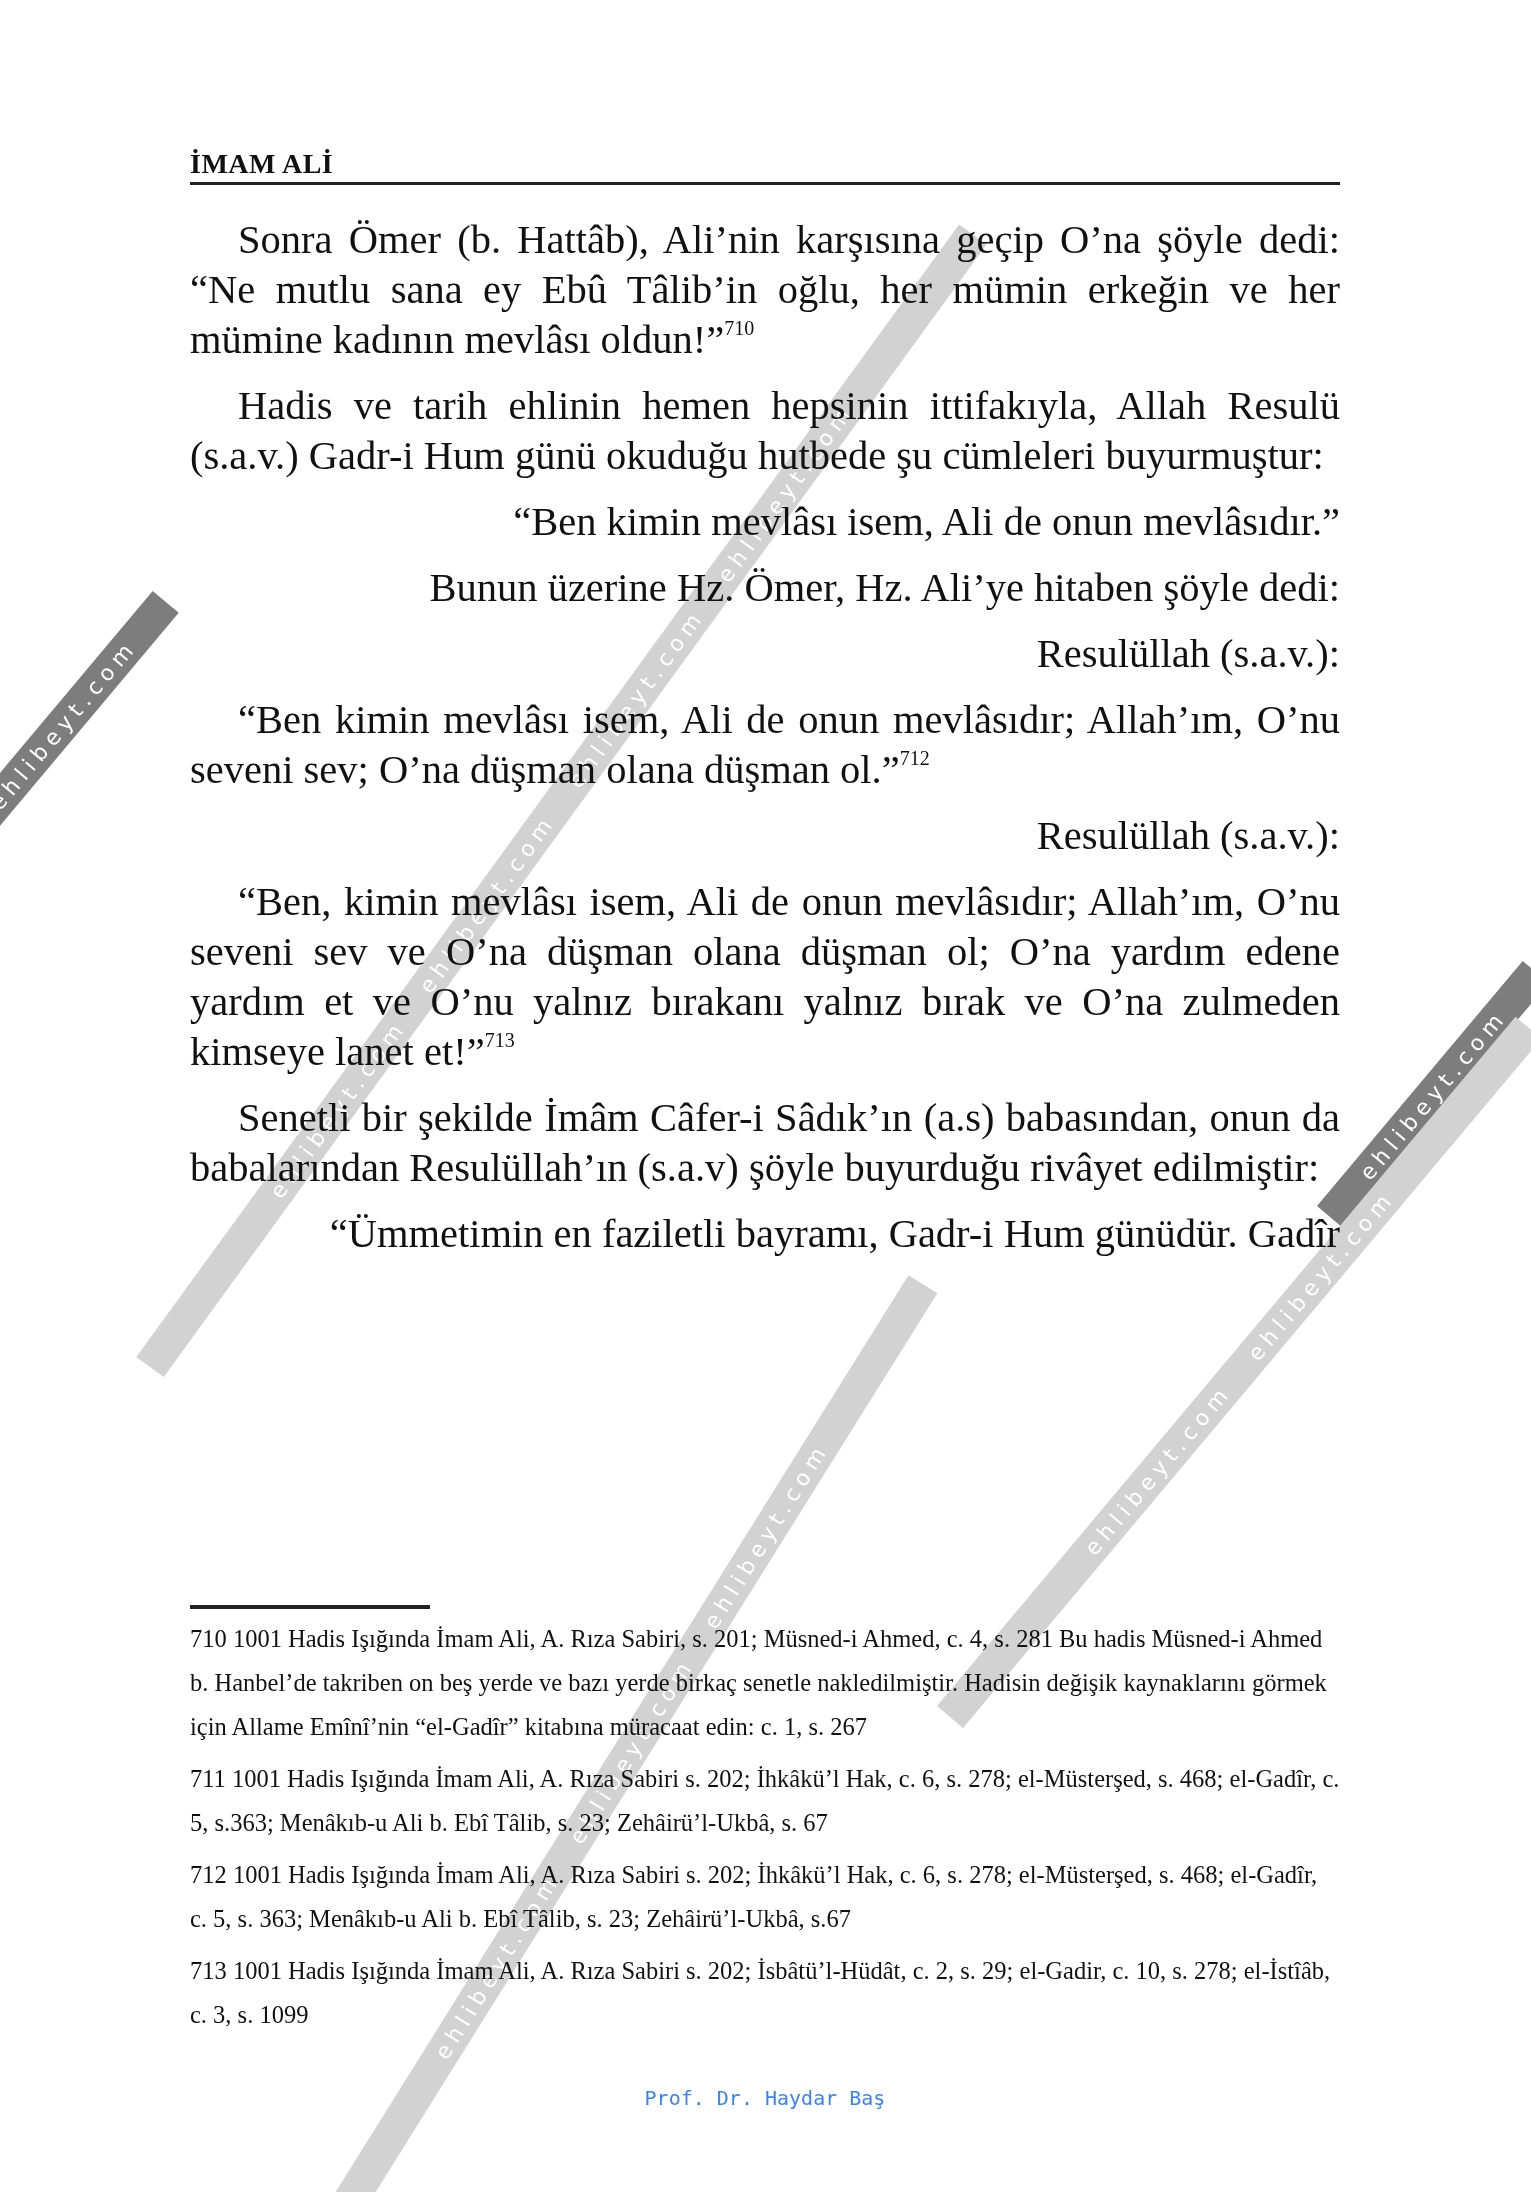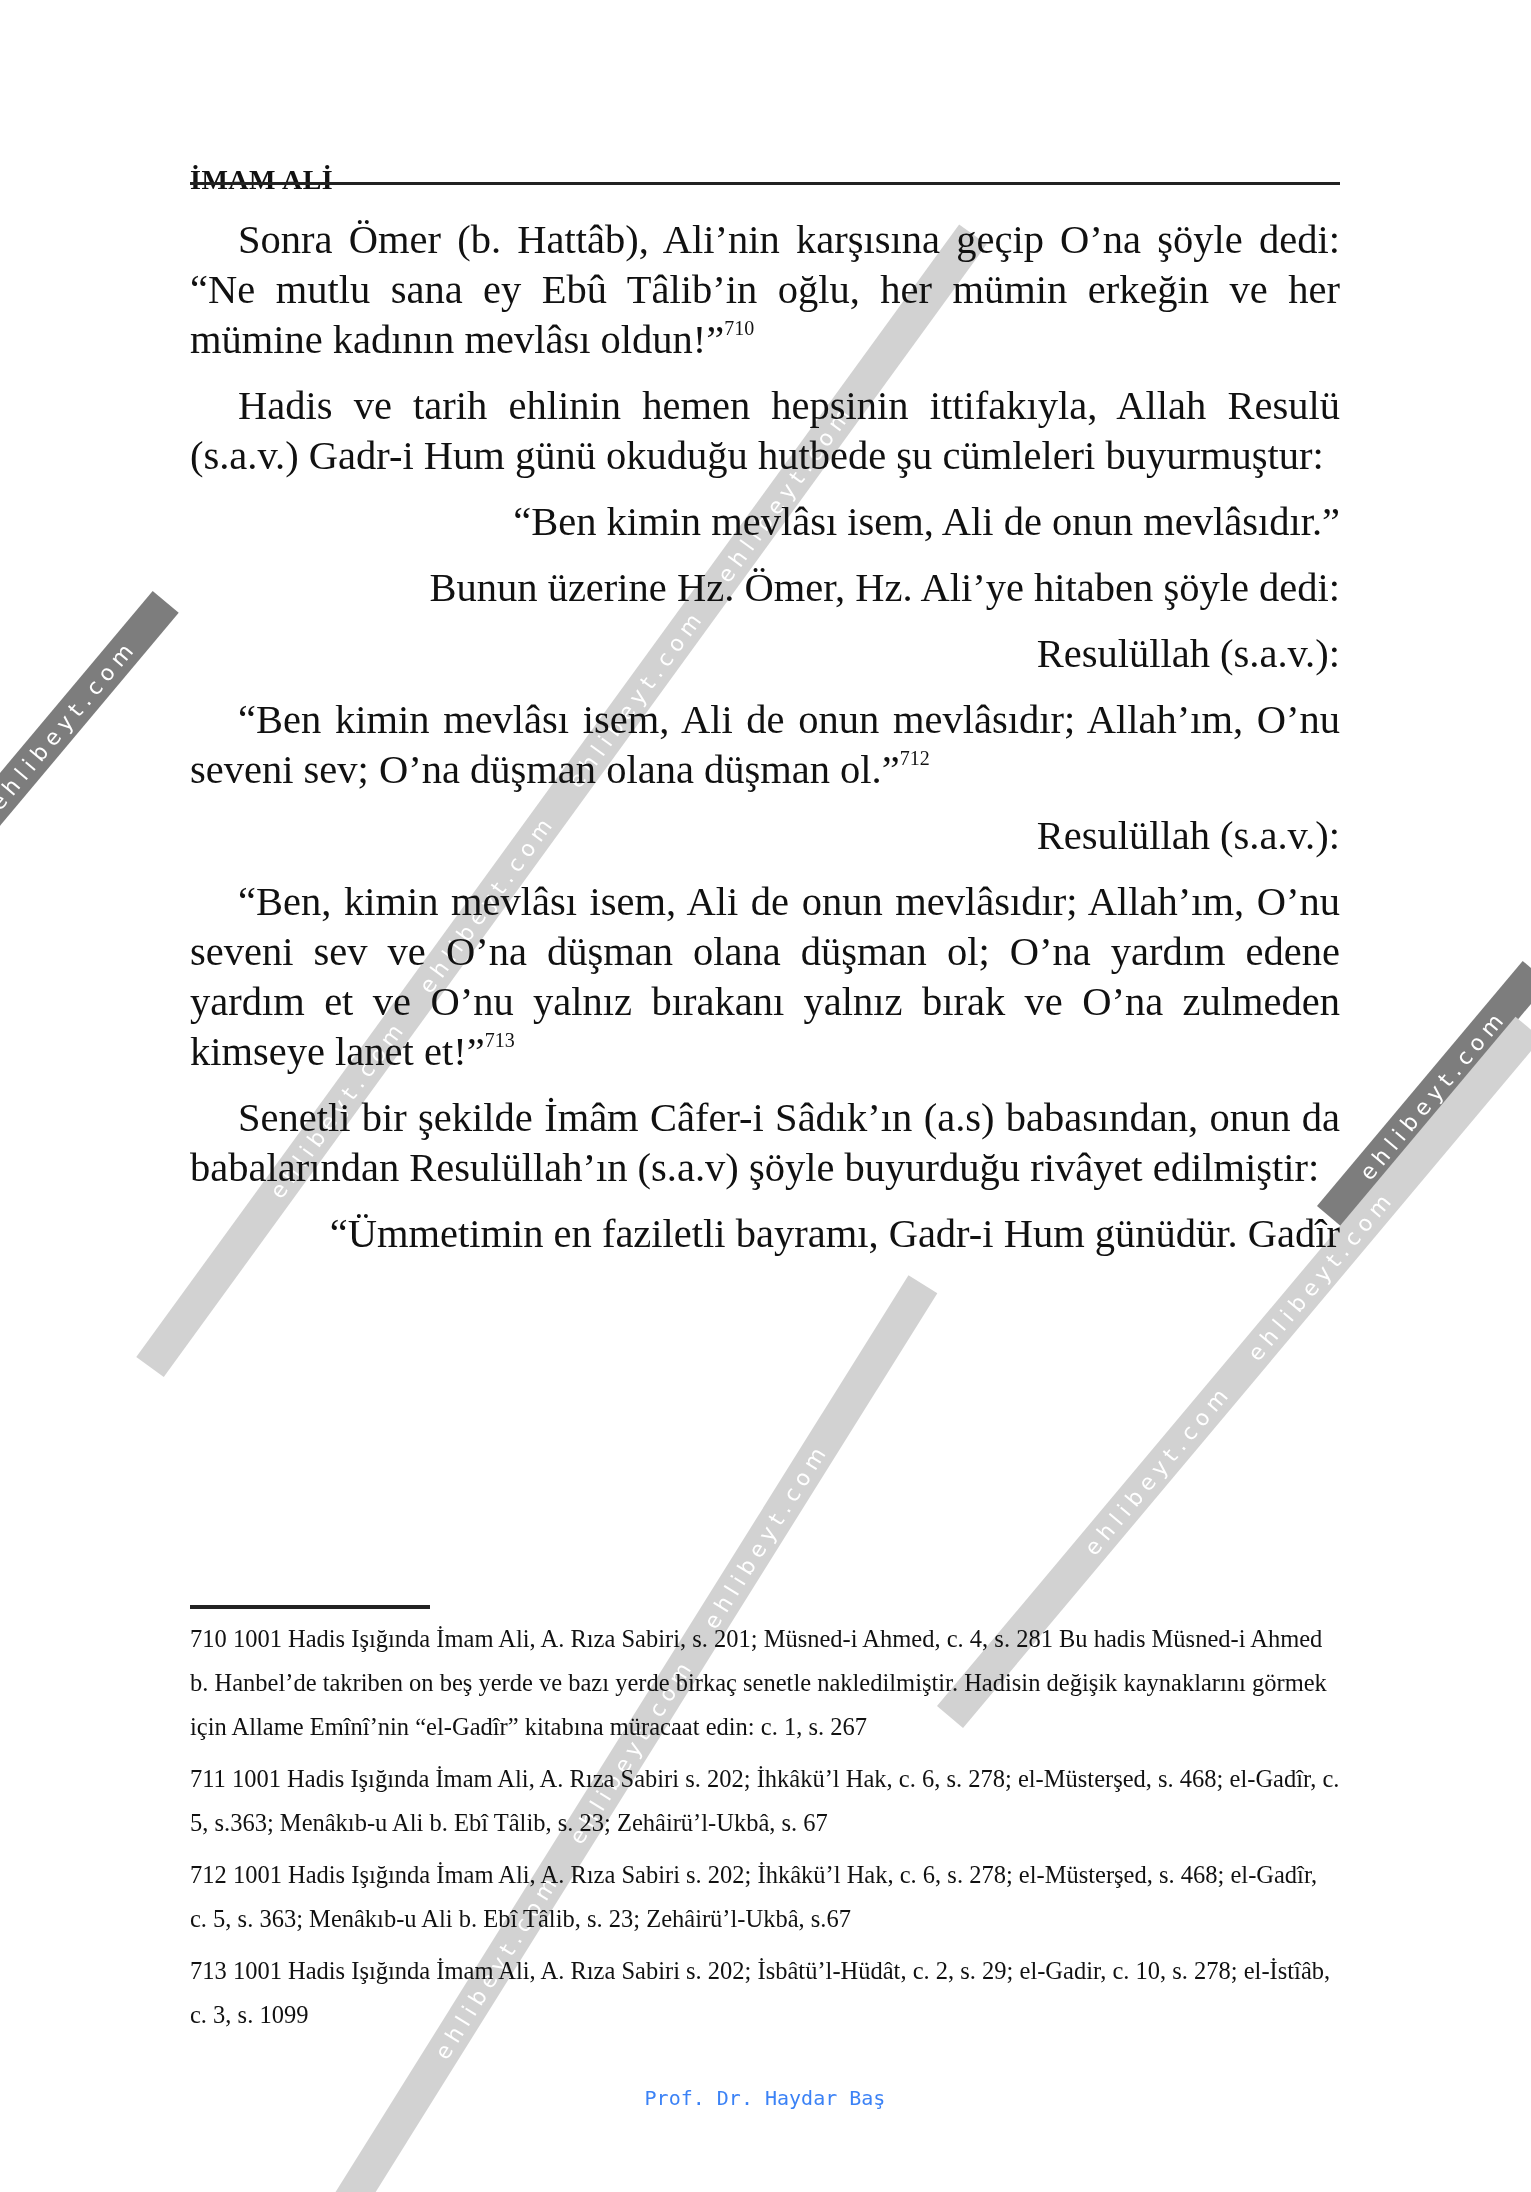--- a/index.html
+++ b/index.html
@@ -2,21 +2,21 @@
 <html><head>
 <meta charset="utf-8">
 <style>
   html, body { margin:0; padding:0; background:#ffffff; }
   body { width:1531px; height:2192px; position:relative; overflow:hidden; font-family:"Liberation Serif", serif; color:#111; }
   .wm-layer { position:absolute; inset:0; pointer-events:none; z-index:1; }
   .stripe { position:absolute; height:34px; display:flex; align-items:center; justify-content:center; transform-origin:0 50%; font-family:"DejaVu Sans", sans-serif; font-size:22px; letter-spacing:6px; white-space:nowrap; }
   .stripe.light { background:#d2d2d2; color:#ffffff; }
   .stripe.dark { background:#7d7d7d; color:#ffffff; }
   .content { position:absolute; left:190px; top:0; width:1150px; z-index:2; }
-  .running-head { position:absolute; top:164px; left:0; font-size:28px; font-weight:bold; letter-spacing:0.5px; }
+  .running-head { position:absolute; top:148px; left:0; font-size:28px; font-weight:bold; letter-spacing:0.5px; }
   .head-rule { position:absolute; top:182px; left:0; width:1150px; height:3px; background:#222; }
   .body { position:absolute; top:215px; left:0; width:1150px; font-size:40.5px; line-height:50px; }
   .p { text-align:justify; margin:0; text-indent:48px; }
   .p.gap { margin-top:16px; }
   .p.short { text-align:right; }
   sup { font-size:20px; line-height:0; vertical-align:super; position:relative; top:-4px; }
   .fn-rule { position:absolute; top:1605px; left:0; width:240px; height:4px; background:#222; }
   .footnotes { position:absolute; top:1617px; left:0; width:1150px; font-size:24.5px; line-height:44px; }
   .fn { margin:0 0 8px 0; }
   .footer { position:absolute; top:2086px; left:0; width:1150px; text-align:center; font-family:"DejaVu Sans Mono", monospace; font-size:20px; color:#3b82f6; }

